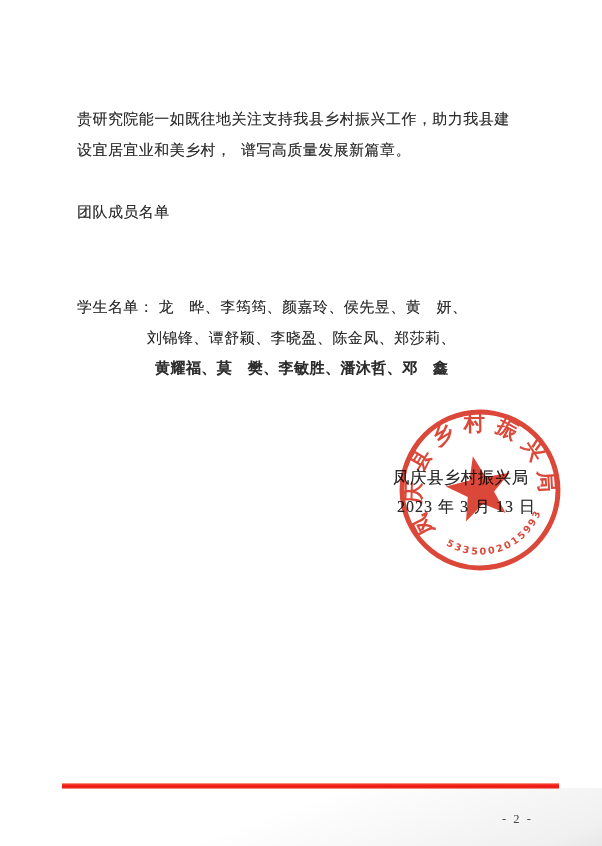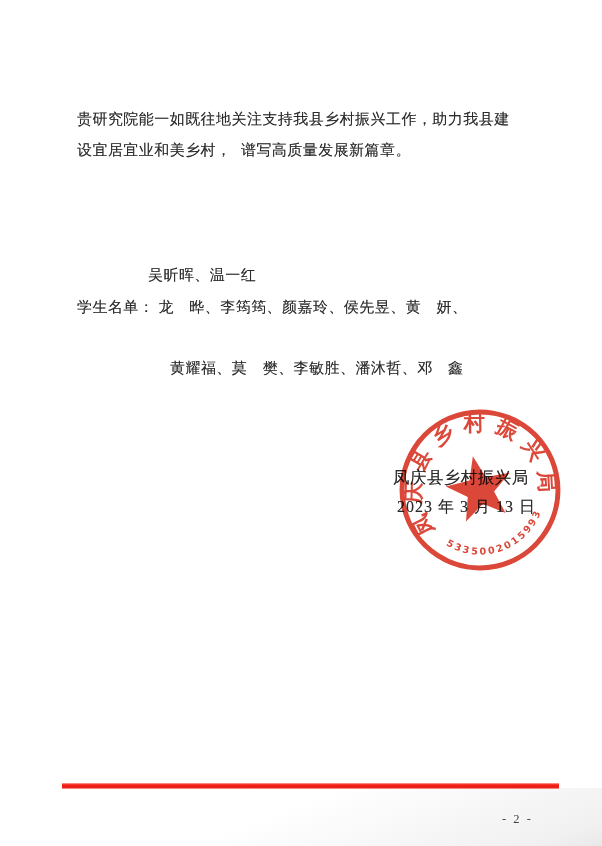--- a/index.html
+++ b/index.html
@@ -11,21 +11,21 @@
     position:absolute;white-space:pre;font-size:15px;letter-spacing:0.45px;
     color:#2b2b2b;text-shadow:0 0 0.4px rgba(40,40,40,0.45);
   }
   .para-line1{left:77px;top:110px;}
   .para-line2{left:77px;top:141px;font-family:Liberation Mono, monospace;}
   .team-heading{left:77px;top:203px;}
   .teacher-line1{left:77px;top:235px;}
   .teacher-line2{left:148px;top:266px;}
   .student-line1{left:77px;top:298px;}
   .student-line2{left:147px;top:329px;}
-  .student-line3{left:170px;top:359px;}
+  .student-line3{left:155px;top:359px;font-weight:bold;}
   .sig-org{left:393px;top:467px;font-size:16.5px;}
   .sig-date{left:397px;top:497px;font-size:16px;letter-spacing:1px;}
   .red-rule{
     position:absolute;left:62px;top:783px;width:497px;height:6px;
     background:linear-gradient(180deg,#ffb3a8 0%,#f4261b 28%,#e8150f 72%,#ffb3a8 100%);
   }
   .page-number{
     position:absolute;left:502px;top:812px;font-size:12.5px;letter-spacing:2px;
     color:#3f3f3f;white-space:pre;
   }
@@ -39,24 +39,25 @@
   }
 </style>
 </head>
 <body>
 
 <div class="page">
 
   <div class="line para-line1">贵研究院能一如既往地关注支持我县乡村振兴工作，助力我县建</div>
   <div class="line para-line2">设宜居宜业和美乡村， 谱写高质量发展新篇章。</div>
 
+  <div class="line team-heading">团队成员名单</div>
 
-  <div class="line teacher-line2">吴昕晖、温一红</div>
 
   <div class="line student-line1">学生名单： 龙　晔、李筠筠、颜嘉玲、侯先昱、黄　妍、</div>
+  <div class="line student-line2">刘锦锋、谭舒颖、李晓盈、陈金凤、郑莎莉、</div>
   <div class="line student-line3">黄耀福、莫　樊、李敏胜、潘沐哲、邓　鑫</div>
 
   <div class="line sig-org">凤庆县乡村振兴局</div>
   <div class="line sig-date">2023 年 3 月 13 日</div>
 
   <svg class="seal" viewBox="0 0 170 170" xmlns="http://www.w3.org/2000/svg">
     <defs>
       <path id="sealTopArc" d="M 36.7,118.8 A 59,59 0 1 1 133.3,118.8" fill="none"></path>
       <path id="sealBottomArc" d="M 29.6,117 A 64,64 0 0 0 140.4,117" fill="none"></path>
     </defs>

